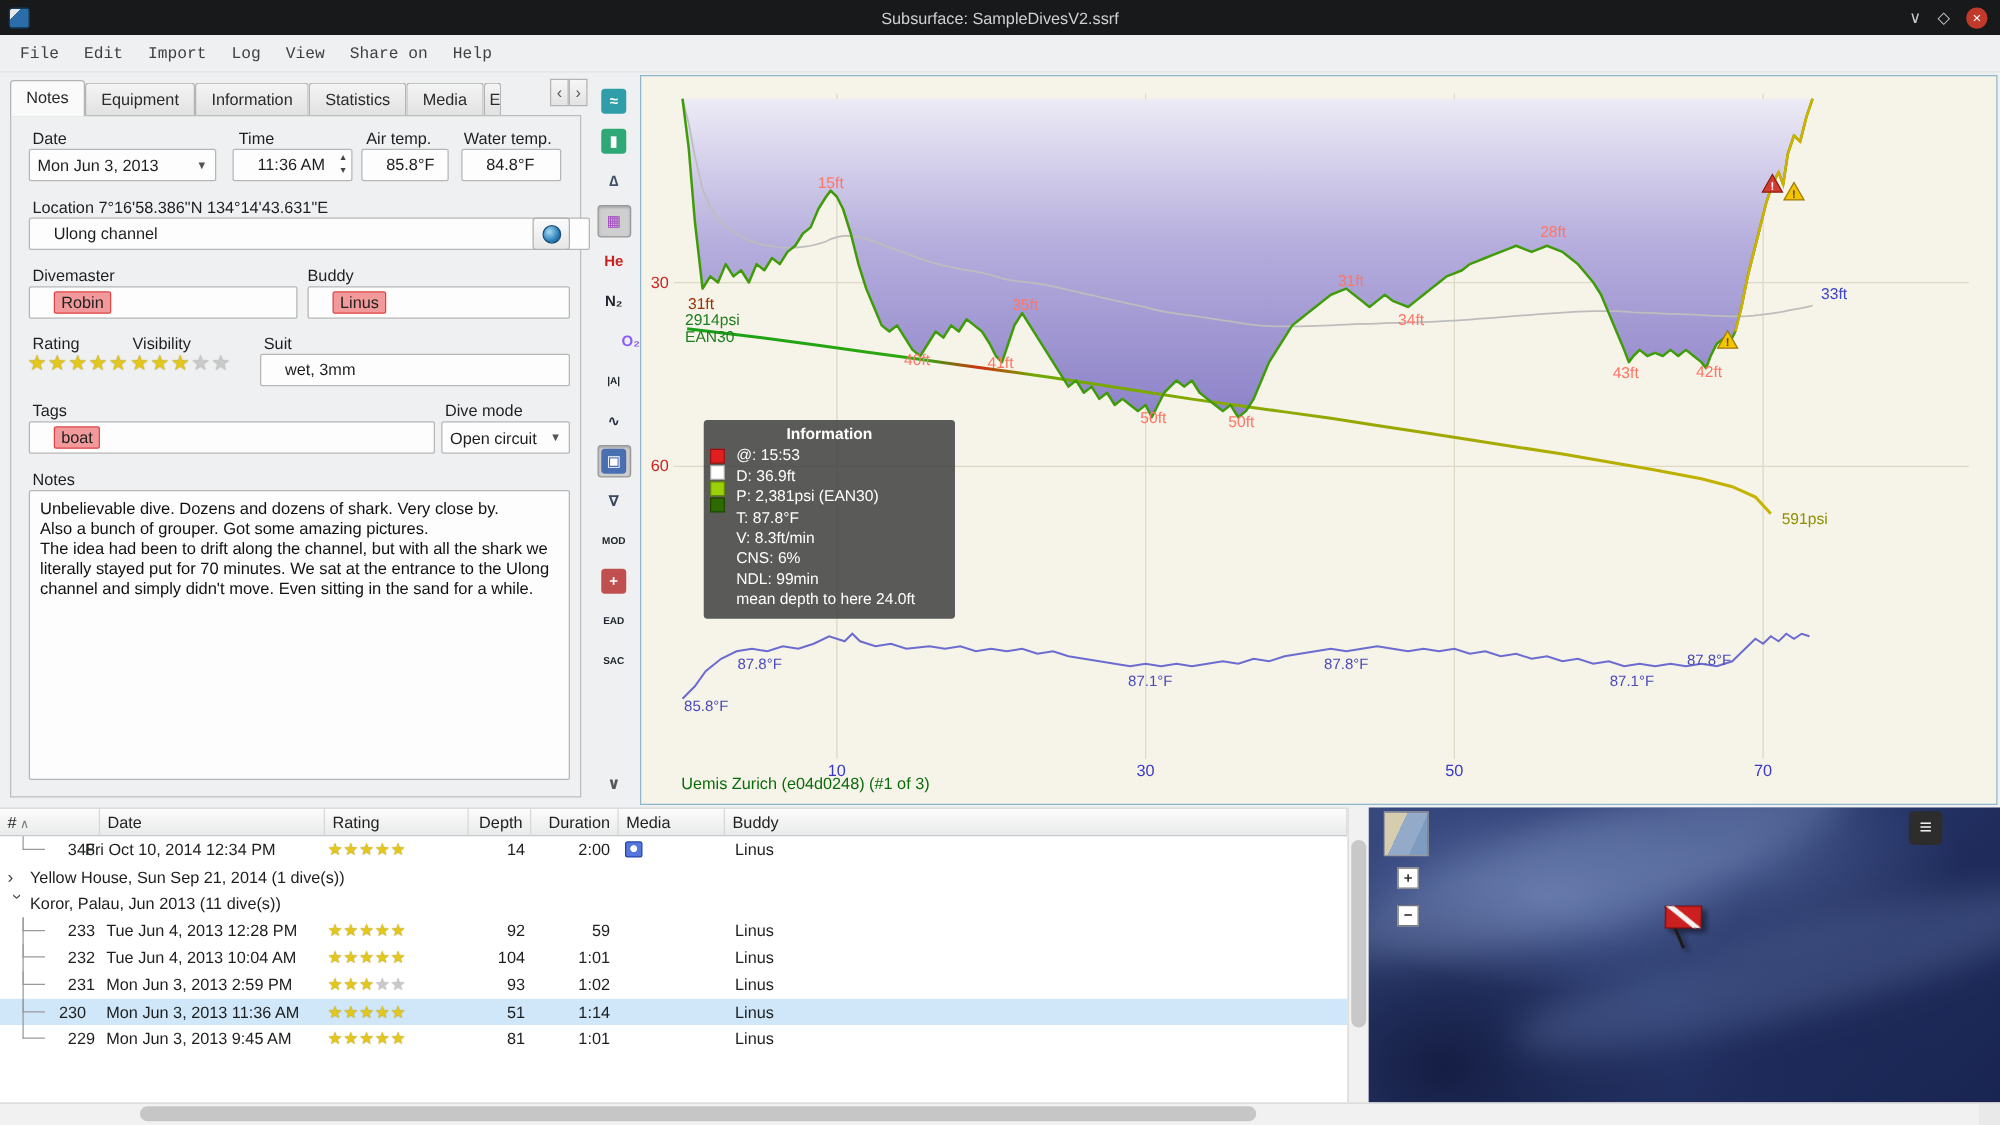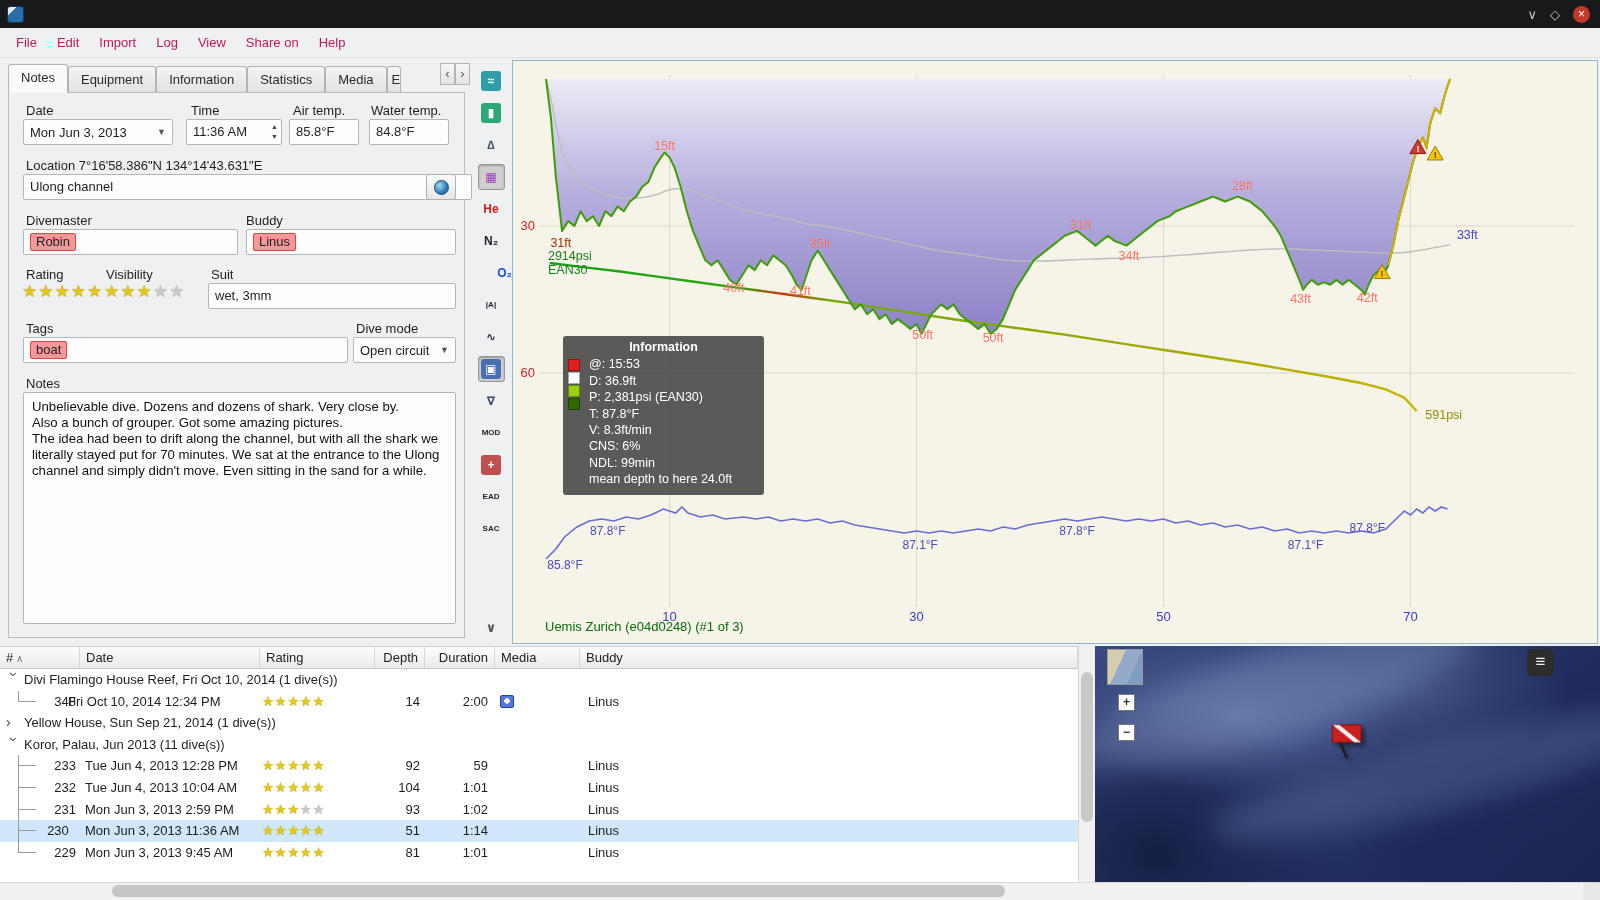--- a/index.html
+++ b/index.html
@@ -9,33 +9,33 @@
   
   .titlebar { position:absolute; left:0; top:0; width:1600px; height:28px; background:#17191b; display:flex; align-items:center; }
   .app-icon { width:17px; height:17px; margin-left:7px; border-radius:3px; background:linear-gradient(135deg,#e8e8e8 0 30%,#2a6da8 30% 100%); border:1px solid #0e3a5e; }
   .win-title { position:absolute; left:0; width:100%; text-align:center; color:#cfd1d3; font-size:13px; }
   .win-controls { position:absolute; right:10px; top:0; height:28px; display:flex; align-items:center; gap:13px; color:#c7cacd; font-size:13px; }
   .win-controls .wbtn { cursor:default; }
   .wbtn.close { width:17px; height:17px; border-radius:50%; background:#c0392b; color:#fff; text-align:center; line-height:16px; font-size:12px; }
 
   
   .menubar { position:absolute; left:0; top:28px; width:1600px; height:30px; background:#eff0f1; border-bottom:1px solid #e2e3e4; display:flex; align-items:center; padding-left:6px; }
-  .menu-item { padding:4px 10px; color:#be185d; }
+  .menu-item { padding:4px 10px; color:#404040;font-family:Liberation Mono, monospace; }
 
   
   .left-panel { position:absolute; left:0; top:58px; width:470px; height:590px; }
   .tabbar { position:absolute; left:8px; top:6px; right:3px; height:29px; white-space:nowrap; }
   .tab { display:inline-block; padding:5px 12px 6px; border:1px solid #b4b4b4; border-bottom:none; background:linear-gradient(#f4f4f4,#e1e1e1); border-radius:3px 3px 0 0; font-size:13px; color:#2a2a2a; vertical-align:bottom; }
   .tab.active { background:#fafafa; position:relative; z-index:3; padding-bottom:8px; }
   .tab.clipped { max-width:16px; overflow:hidden; padding-left:4px; padding-right:0; }
   .tab-scrolls { position:absolute; right:0; top:5px; z-index:4; }
   .tab-scroll { display:inline-block; width:15px; height:22px; border:1px solid #b4b4b4; background:linear-gradient(#f6f6f6,#e3e3e3); text-align:center; line-height:20px; color:#555; }
   .frame { position:absolute; left:8px; top:34px; width:457px; height:546px; border:1px solid #bdbdbd; background:#eff0f1; z-index:2; }
   .flabel { position:absolute; font-size:13px; color:#1c1e20; }
-  .input, .combo { position:absolute; height:26px; background:#fdfdfd; border:1px solid #b6b6b6; border-radius:2px; font-size:13px; padding:4px 6px; }
+  .input, .combo { position:absolute; height:26px; background:#fdfdfd; border:1px solid #b6b6b6; border-radius:2px; font-size:13px; padding:4px 19px; }
   .combo { display:flex; align-items:center; justify-content:space-between; padding:0 6px; }
   .combo .arrow { font-size:9px; color:#555; margin-left:4px; }
   .spinners { position:absolute; right:3px; top:2px; display:flex; flex-direction:column; font-size:7px; line-height:10px; color:#444; }
   .chipbox { padding-top:3px; }
   .chip { background:#f2999b; border:1px solid #d44; border-radius:2px; padding:0 5px; line-height:16px; display:inline-block; font-size:13px; color:#222; }
   .globe-btn { position:absolute; left:417px; top:81px; width:30px; height:26px; border:1px solid #b0b0b0; border-radius:3px; background:linear-gradient(#fbfbfb,#e7e7e7); display:flex; align-items:center; justify-content:center; }
   .globe { width:15px; height:15px; border-radius:50%; background:radial-gradient(circle at 35% 35%, #a5dcf2, #2d7fb8 60%, #174f7d); border:1px solid #164d79; }
   .stars { position:absolute; letter-spacing:1px; }
   .star { font-size:17px; }
   .star.on { color:#e3c71d; text-shadow:0 0 1px #97820a; }
@@ -99,20 +99,21 @@
   
   .hscroll { position:absolute; left:0; top:882px; width:1600px; height:18px; background:#f1f1f2; border-top:1px solid #d8d8d8; }
   .hthumb { position:absolute; left:112px; top:2px; width:893px; height:12px; background:#c6c6c6; border-radius:6px; }
   .corner { position:absolute; right:0; top:0; width:17px; height:18px; background:#e9e9ea; }
 </style>
 </head>
 <body>
 
 <div class="titlebar">
   <div class="app-icon"></div>
+  <div class="win-title">Subsurface: SampleDivesV2.ssrf</div>
   <div class="win-controls">
     <span class="wbtn">∨</span>
     <span class="wbtn">◇</span>
     <span class="wbtn close">×</span>
   </div>
 </div>
 
 <div class="menubar" id="menubar">
     <span class="menu-item">File</span>
     <span class="menu-item">Edit</span>
@@ -211,21 +212,21 @@
     <div class="pt-btn active">
       <span class="pt-glyph" style="color: rgb(160, 64, 192);">▦</span>
     </div>
     <div class="pt-btn">
       <span class="pt-glyph" style="color: rgb(204, 32, 32);">He</span>
     </div>
     <div class="pt-btn">
       <span class="pt-glyph" style="color: rgb(32, 36, 44);">N₂</span>
     </div>
     <div class="pt-btn">
-      <span class="pt-glyph" style="color: #1d4ed8; margin-left: 27px;">O₂</span>
+      <span class="pt-glyph" style="color: #8b5cf6; margin-left: 27px;">O₂</span>
     </div>
     <div class="pt-btn">
       <span class="pt-glyph small" style="color: rgb(32, 36, 44);">|A|</span>
     </div>
     <div class="pt-btn">
       <span class="pt-glyph" style="color: rgb(42, 48, 64);">∿</span>
     </div>
     <div class="pt-btn active">
       <span class="pt-tile" style="background: rgb(74, 111, 176);">
         <span class="pt-glyph" style="color: rgb(255, 255, 255);">▣</span>
@@ -352,24 +353,20 @@
       <span class="dl-hcell" style="left: 0px; width: 80px; text-align: left;">#<span style="color: rgb(119, 119, 119); font-size: 10px;"> ∧</span></span>
       <span class="dl-hcell" style="left: 80px; width: 180px; text-align: left;">Date</span>
       <span class="dl-hcell" style="left: 260px; width: 115px; text-align: left;">Rating</span>
       <span class="dl-hcell" style="left: 375px; width: 50px; text-align: right;">Depth</span>
       <span class="dl-hcell" style="left: 425px; width: 70px; text-align: right;">Duration</span>
       <span class="dl-hcell" style="left: 495px; width: 85px; text-align: left;">Media</span>
       <span class="dl-hcell" style="left: 580px; width: 498px; text-align: left;">Buddy</span>
     </div>
   <div class="dl-rows" id="dl-rows">
       <div class="dl-row">
-        <span class="twisty open">›</span>
-        <span class="cell" style="left: 24px; width: 1040px;">Divi Flamingo House Reef, Fri Oct 10, 2014 (1 dive(s))</span>
-      </div>
-      <div class="dl-row">
         <span class="elbow"></span>
         <span class="cell" style="left: 40px; width: 36px; text-align: right;">348</span>
         <span class="cell" style="left: 68px; width: 172px;">Fri Oct 10, 2014 12:34 PM</span>
         <span class="cell" style="left: 262px; width: 110px;"><span class="star on sm">★</span><span class="star on sm">★</span><span class="star on sm">★</span><span class="star on sm">★</span><span class="star on sm">★</span></span>
         <span class="cell" style="left: 375px; width: 45px; text-align: right;">14</span>
         <span class="cell" style="left: 425px; width: 63px; text-align: right;">2:00</span>
         <span class="media-ic"></span>
         <span class="cell" style="left: 588px; width: 480px;">Linus</span>
       </div>
       <div class="dl-row">

